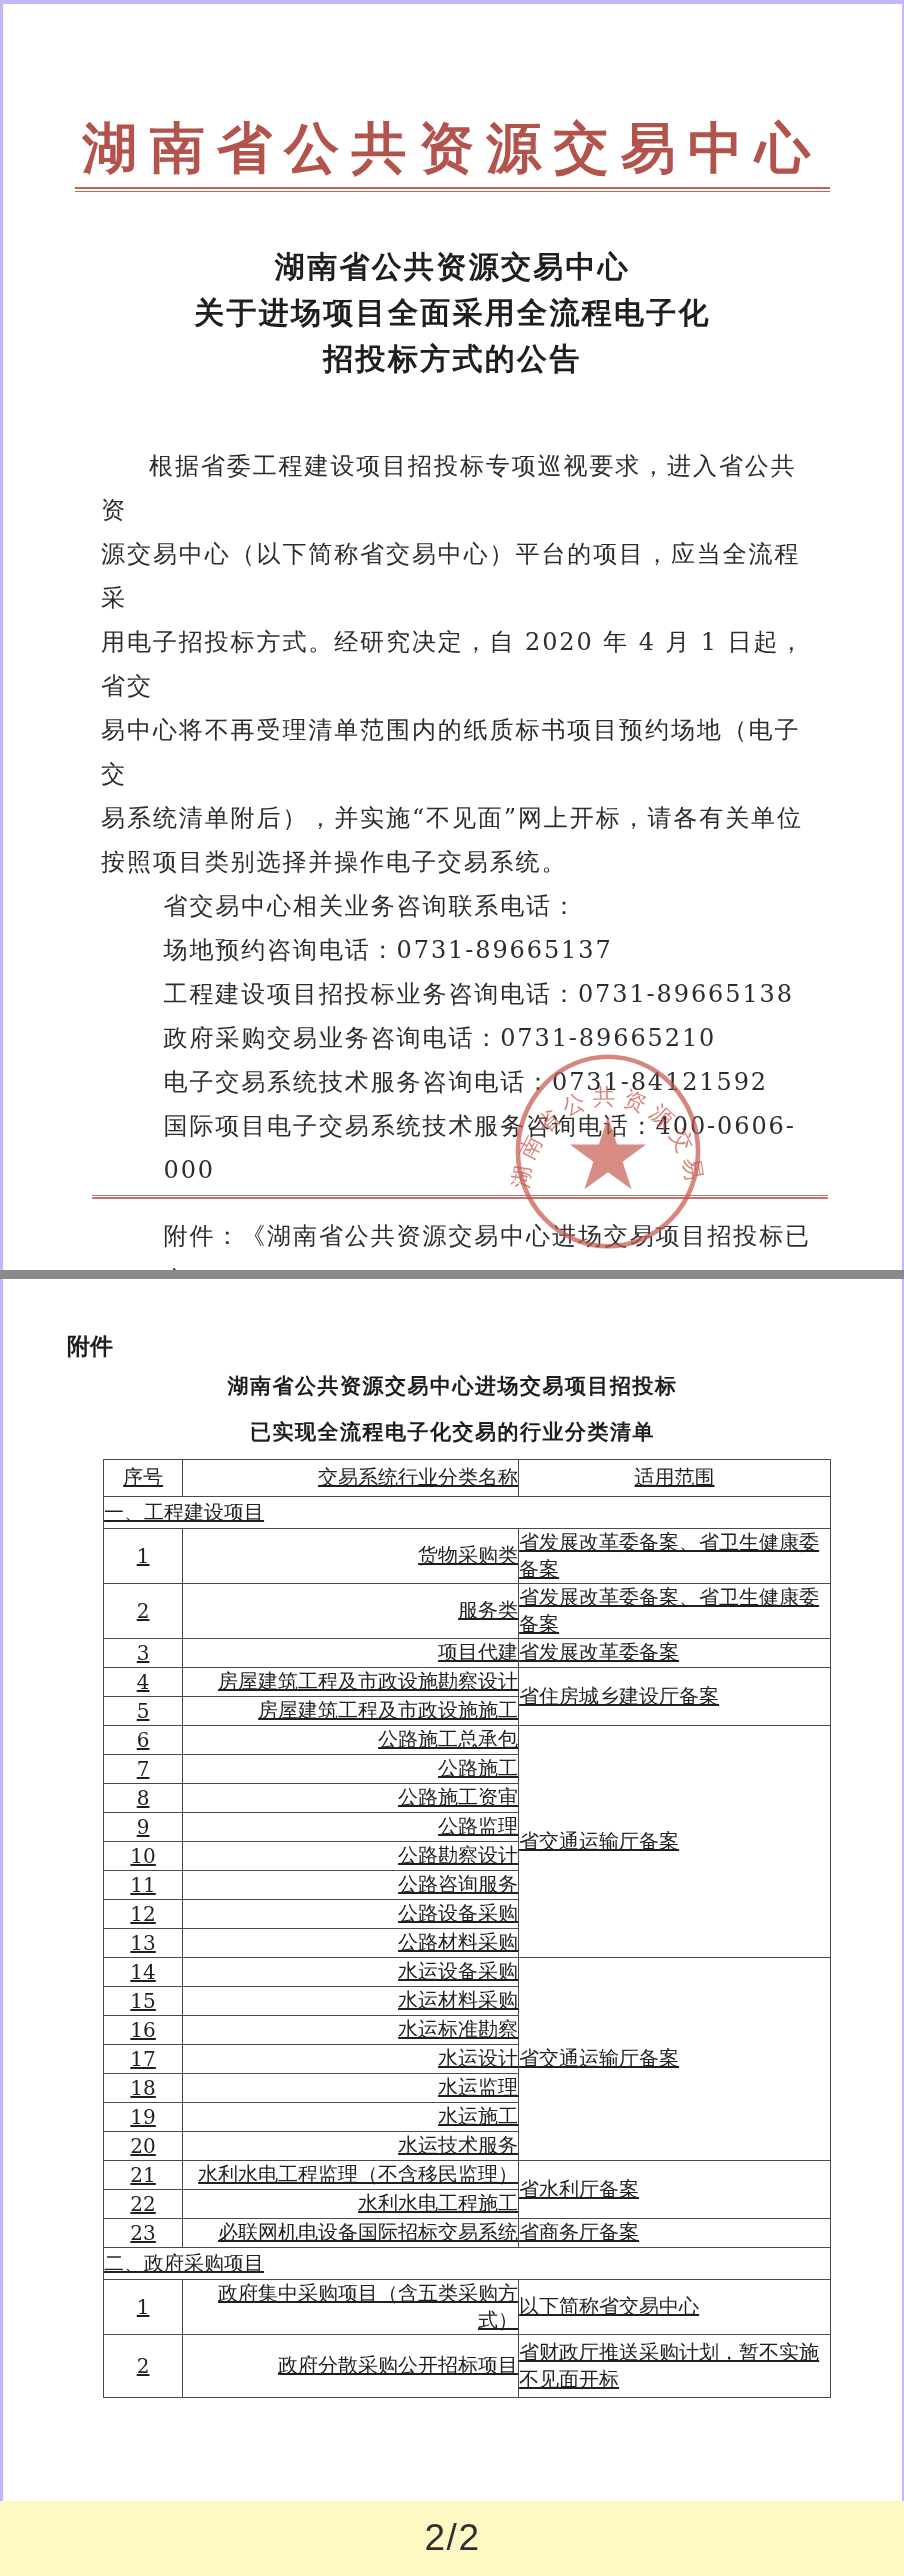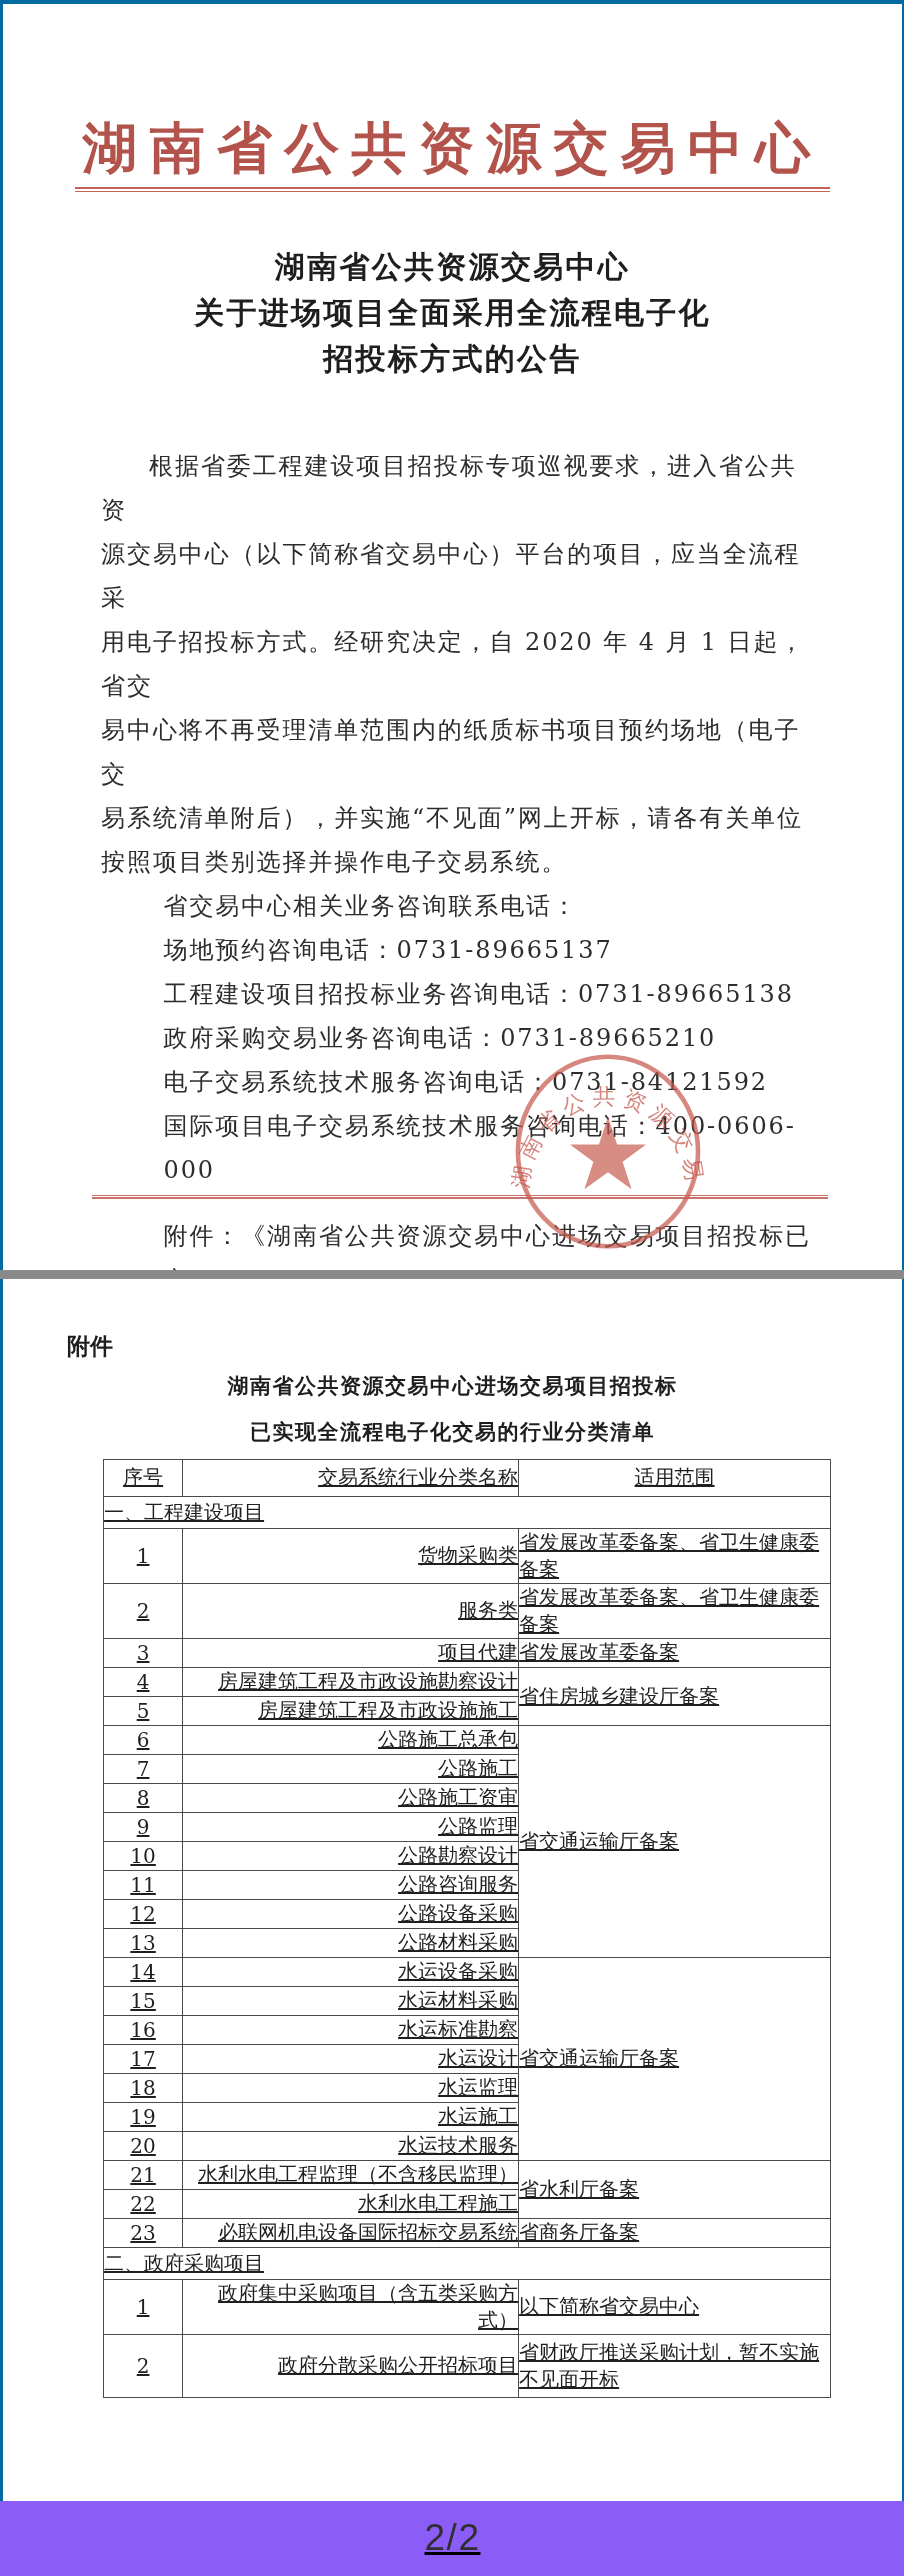--- a/index.html
+++ b/index.html
@@ -1,17 +1,17 @@
 <!DOCTYPE html>
 <html style="font-size:12.3px"><head>
 <meta charset="utf-8">
 <style>
   html,body{margin:0;padding:0;background:#ffffff;}
   body{width:905px;font-family:"DejaVu Serif","Liberation Serif",serif;}
-  .chrome{background:#0369a1;padding:3.8px 0 0 0;}
+  .chrome{background:#c4b5fd;padding:3.8px 0 0 0;}
   .page{background:#ffffff;margin:0 3.1px;position:relative;overflow:hidden;}
   .page1{height:1266px;}
   .page2{height:1222px;}
   .page-gap{height:9.2px;background:#8a8a8a;}
   
   .masthead{padding-top:110px;text-align:center;font-size:55px;font-weight:bold;
             color:#b2544c;letter-spacing:12.3px;line-height:1.25;}
   .red-rule{margin:4.6px 72px 0 72px;height:2.3px;border-top:2.3px solid #c4625a;border-bottom:1.5px solid #c4625a;}
   .doc-title{margin-top:52px;text-align:center;font-size:30px;font-weight:bold;
              color:#1e1e1e;line-height:46px;letter-spacing:2.3px;}
@@ -37,21 +37,21 @@
   tr.row{height:29px;}
   tr.h-med{height:46px;}
   tr.h-big{height:63px;}
   td.c-no,th.c-no{text-align:center;}
   td.c-name,th.c-name{text-align:right;padding-left:14px;}
   th.c-name{text-align:right;padding-left:0;}
   td.c-scope,th.c-scope{text-align:left;padding-left:10.8px;line-height:1.35;}
   th.c-scope{text-align:center;padding-left:0;}
   td.c-sec{text-align:left;padding-left:10.8px;}
   
-  .viewer-footer{height:75px;background:#8b5cf6;display:flex;align-items:center;justify-content:center;text-decoration:underline;}
+  .viewer-footer{height:75px;background:#fef9c3;display:flex;align-items:center;justify-content:center;}
   .page-indicator{font-family:"Liberation Sans","DejaVu Sans",sans-serif;font-size:37px;color:#2f2f2f;letter-spacing:1.5px;}
 </style>
 </head>
 <body>
 
 <div class="chrome">
 
   <div class="page page1">
     <div class="masthead">湖南省公共资源交易中心</div>
     <div class="red-rule"></div>

